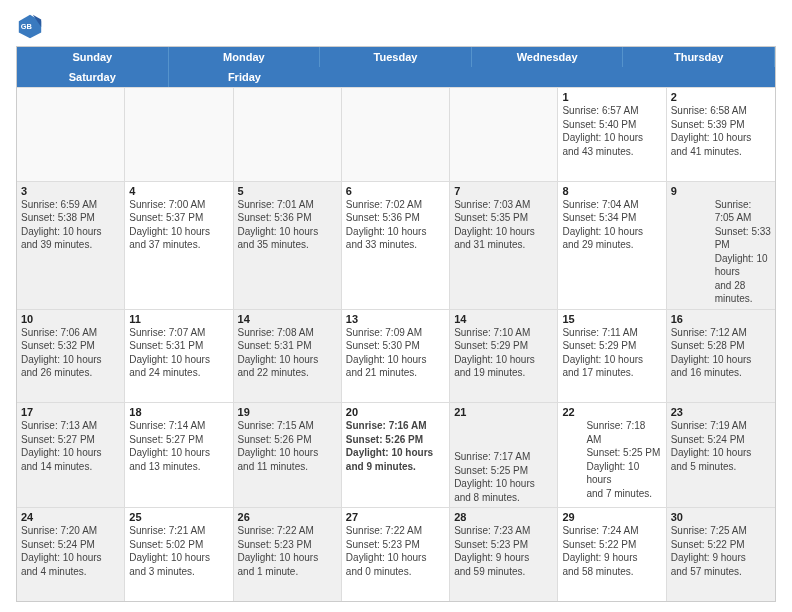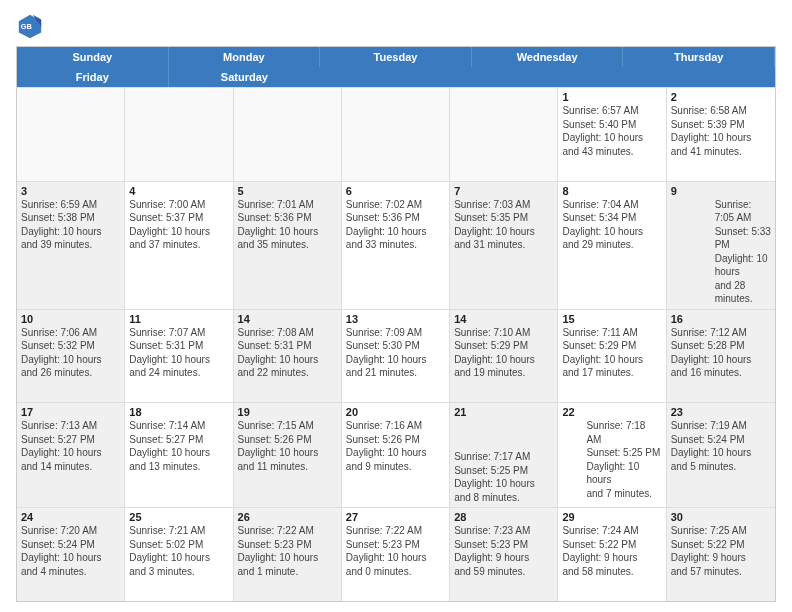--- a/index.html
+++ b/index.html
@@ -129,22 +129,22 @@
     </div>
   </div>
 
   <div class="calendar">
     <div class="cal-header">
     <div class="cal-header-cell">Sunday</div>
         <div class="cal-header-cell">Monday</div>
         <div class="cal-header-cell">Tuesday</div>
         <div class="cal-header-cell">Wednesday</div>
         <div class="cal-header-cell">Thursday</div>
+        <div class="cal-header-cell">Saturday</div>
         <div class="cal-header-cell">Friday</div>
-        <div class="cal-header-cell">Saturday</div>
       </div>
     <div class="cal-body">
     <div class="cal-row">
           <div class="cal-cell empty"></div>
           <div class="cal-cell empty"></div>
           <div class="cal-cell empty"></div>
           <div class="cal-cell empty"></div>
           <div class="cal-cell empty"></div>
           <div class="cal-cell">
             <div class="day-num">1</div>
@@ -280,21 +280,21 @@
           </div>
           <div class="cal-cell shaded">
             <div class="day-num">19</div>
             <div class="day-info" style="white-space: pre-line;">Sunrise: 7:15 AM
 Sunset: 5:26 PM
 Daylight: 10 hours
 and 11 minutes.</div>
           </div>
           <div class="cal-cell">
             <div class="day-num">20</div>
-            <div class="day-info" style="white-space: pre-line;">Sunrise: 7:16 AM
+            <div class="day-info" style="white-space: pre-line; font-weight: bold;">Sunrise: 7:16 AM
 Sunset: 5:26 PM
 Daylight: 10 hours
 and 9 minutes.</div>
           </div>
           <div class="cal-cell shaded">
             <div class="day-num">21</div>
             <div class="day-info" style="white-space: pre-line; margin-top: 32px;">Sunrise: 7:17 AM
 Sunset: 5:25 PM
 Daylight: 10 hours
 and 8 minutes.</div>

